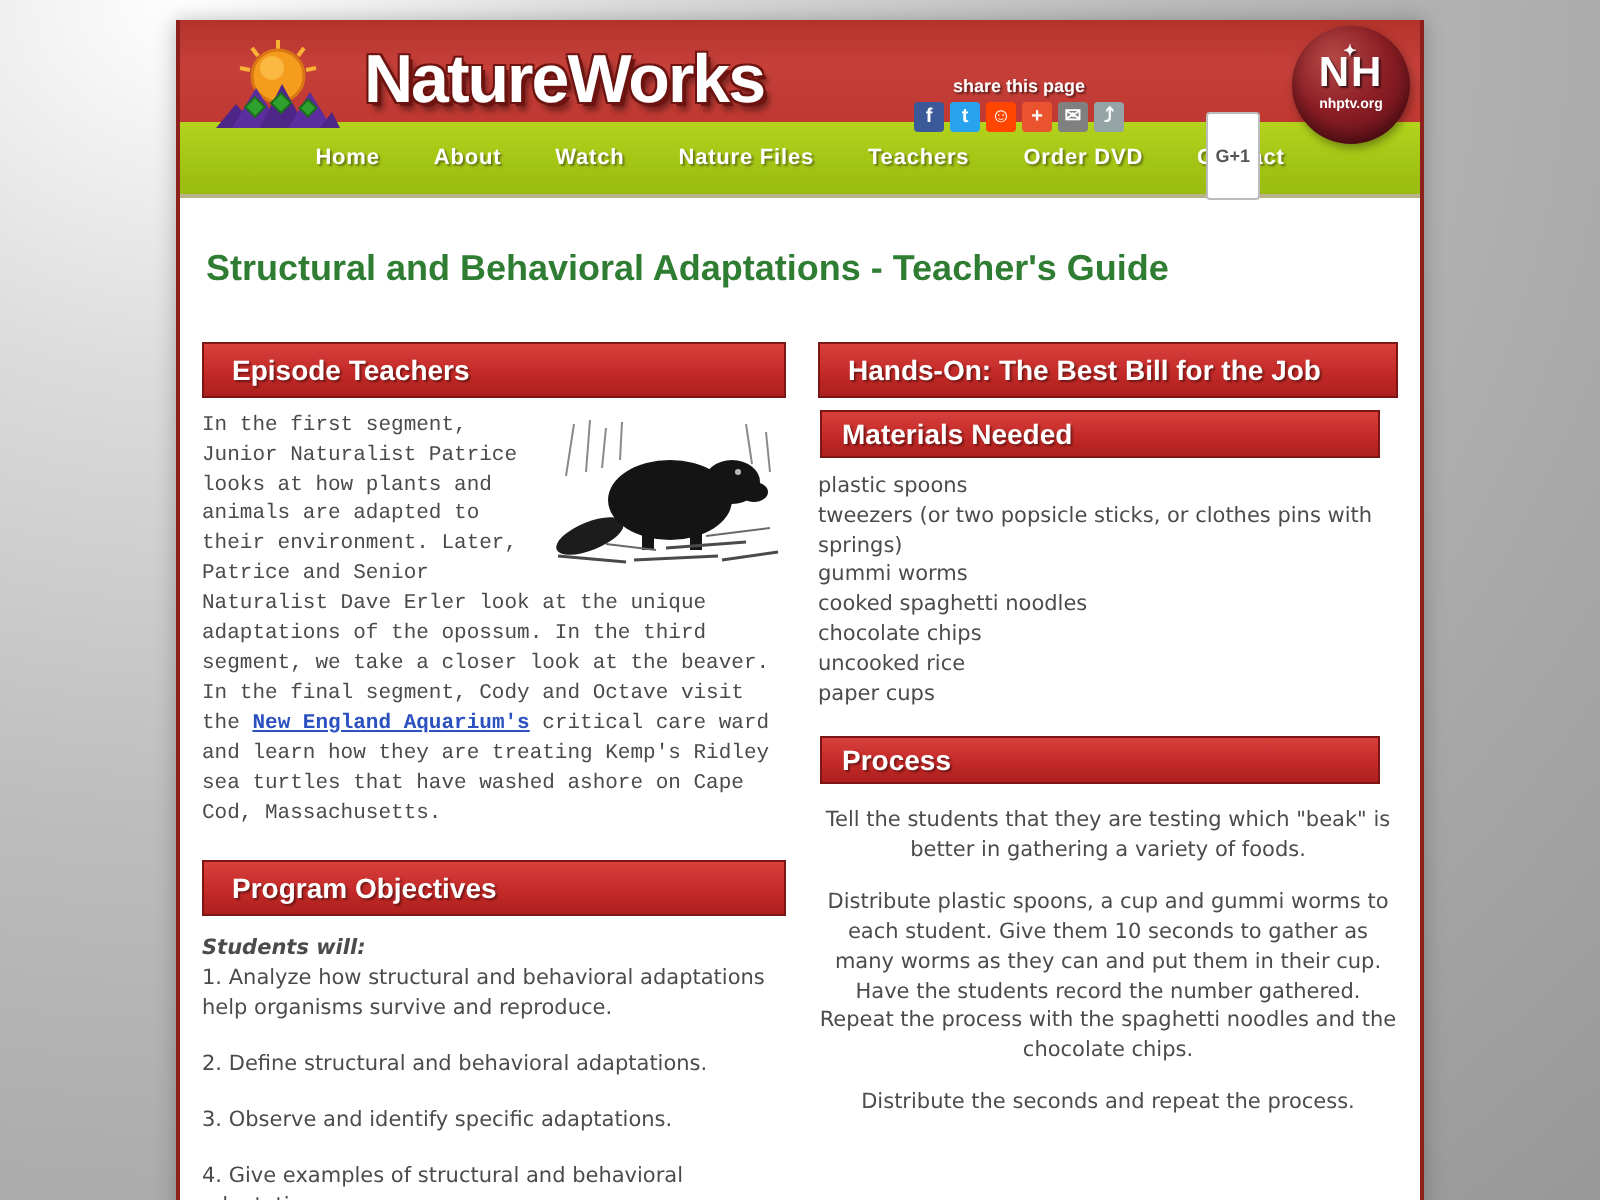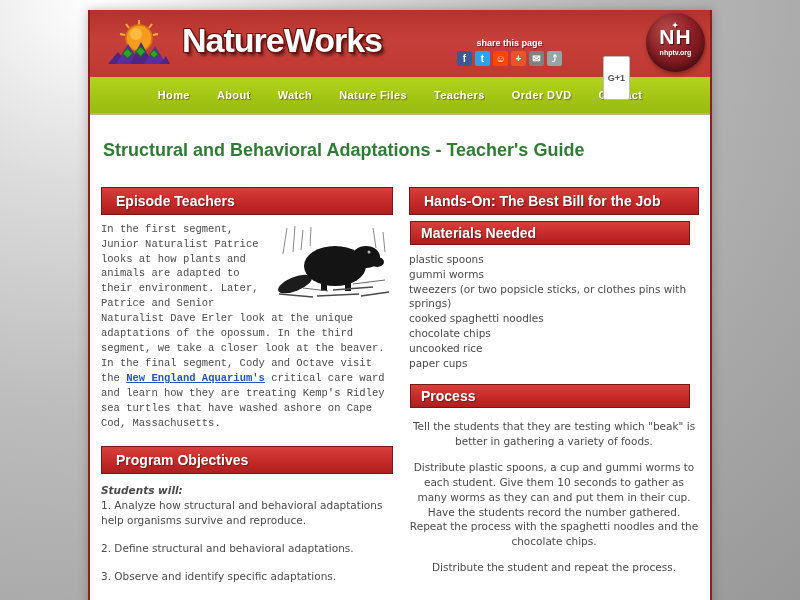--- a/index.html
+++ b/index.html
@@ -9,21 +9,21 @@
     background: radial-gradient(ellipse at 12% 0%, #ffffff 0%, #dcdcdc 22%, #bdbdbd 48%, #a8a8a8 75%, #989898 100%);
   }
   .page {
     position:absolute; left:88px; top:10px; width:624px; height:600px;
     background:#ffffff;
     border-left:2px solid #8e201c; border-right:2px solid #8e201c;
     box-shadow:0 0 10px rgba(0,0,0,.25);
   }
   
   .site-header {
-    position:relative; height:67px;
+    position:relative; height:51px;
     background:linear-gradient(180deg,#b2332b 0%, #c6403a 45%, #bf3831 100%);
   }
   .logo-wrap { position:absolute; left:18px; top:8px; display:flex; align-items:center; cursor:pointer; }
   .logo-icon { width:62px; height:48px; }
   .logo-text {
     font-family:"Liberation Sans", sans-serif;
     font-size:34px; font-weight:bold; color:#ffffff; letter-spacing:-1px;
     margin-left:12px; margin-top:-4px;
     text-shadow:-1px -1px 0 #6e1410, 1px -1px 0 #6e1410, -1px 1px 0 #6e1410,
                  2px 2px 0 #6e1410, 3px 4px 3px rgba(0,0,0,.45);
@@ -212,29 +212,29 @@
         <div class="body-text obj-item">4. Give examples of structural and behavioral adaptations.</div>
 
       </div>
 
       <div class="col-right">
         <div class="bar bar-main">Hands-On: The Best Bill for the Job</div>
 
         <div class="bar bar-sub">Materials Needed</div>
         <div class="body-text materials-list">
           <div>plastic spoons</div>
+          <div>tweezers (or two popsicle sticks, or clothes pins with springs)</div>
           <div>gummi worms</div>
-          <div>tweezers (or two popsicle sticks, or clothes pins with springs)</div>
           <div>cooked spaghetti noodles</div>
           <div>chocolate chips</div>
           <div>uncooked rice</div>
           <div>paper cups</div>
         </div>
 
         <div class="bar bar-sub" style="margin-top:13px;">Process</div>
         <div class="body-text proc-p">Tell the students that they are testing which "beak" is better in gathering a variety of foods.</div>
         <div class="body-text proc-p">Distribute plastic spoons, a cup and gummi worms to each student. Give them 10 seconds to gather as many worms as they can and put them in their cup. Have the students record the number gathered. Repeat the process with the spaghetti noodles and the chocolate chips.</div>
-        <div class="body-text proc-p">Distribute the student and repeat the process.</div>
+        <div class="body-text proc-p">Distribute the seconds and repeat the process.</div>
 
       </div>
     </div>
   </div>
 </div>
 
 </body></html>

